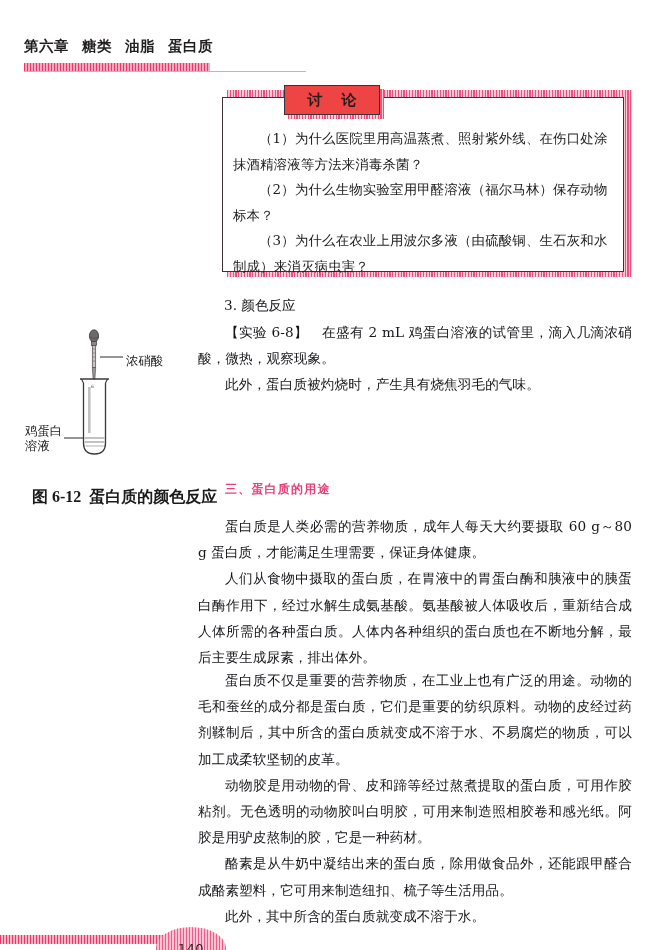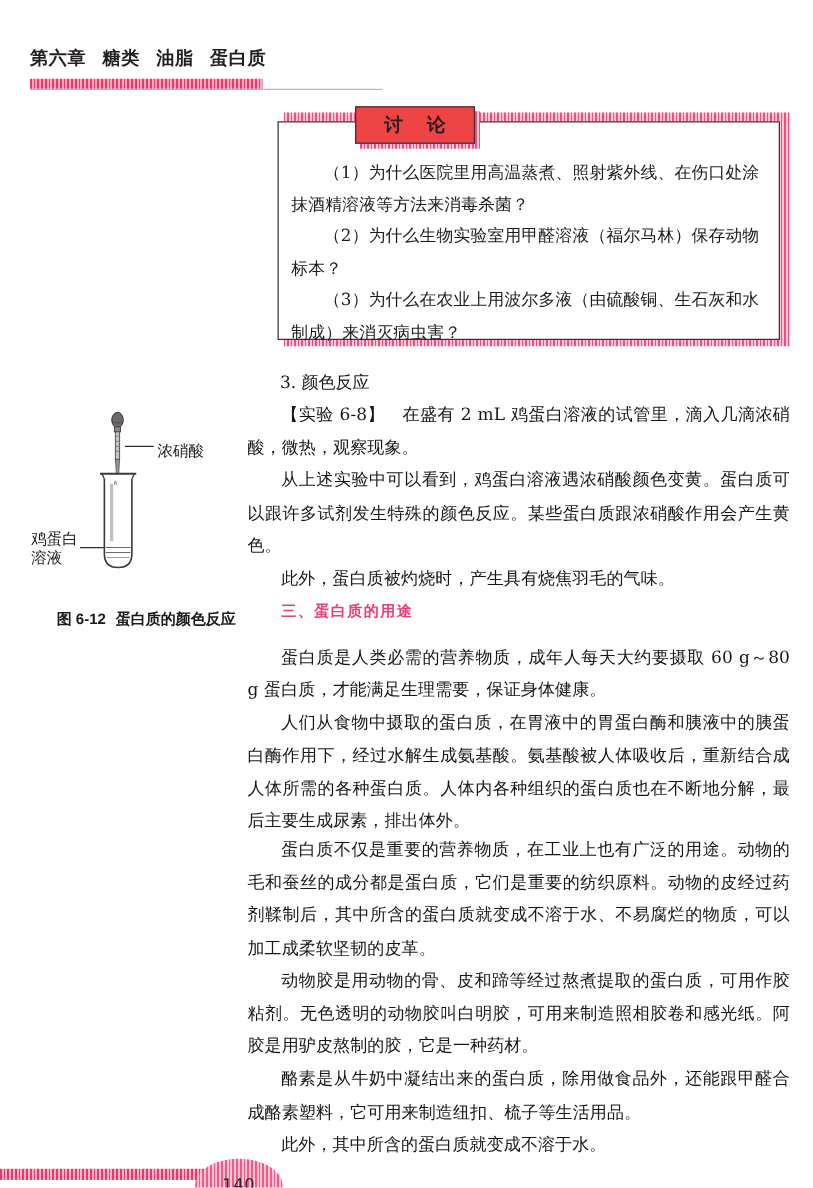--- a/index.html
+++ b/index.html
@@ -174,24 +174,24 @@
     line-height: 15px;
     white-space: nowrap;
   }
   .lbl-acid { left: 104px; top: 26px; }
   .lbl-egg  { left: 3px;  top: 96px; text-align: left; }
   .fig-caption {
     position: absolute;
     left: 10px; top: 160px;
     width: 170px;
     text-align: center;
-    font-size: 12px;
+    font-size: 16px;
     font-weight: bold;
     color: #1d1a1b;
-    font-family: Liberation Sans, sans-serif;
+    font-family: Liberation Serif, serif;
     white-space: nowrap;
   }
   .fig-caption .capnum { margin-right: 8px; font-weight: bold; }
 
   
   .foot-bar {
     position: absolute;
     left: 0; top: 908px;
     width: 178px; height: 9px;
     background-image: repeating-linear-gradient(
@@ -244,21 +244,20 @@
       </div>
     </div>
     <div class="disc-tab-shadow"></div>
     <div class="disc-tab">讨 论</div>
   </div>
 
   <div class="sec-num">3. 颜色反应</div>
 
   <div class="maincol block-a">
     <p class="para">【实验 6-8】　在盛有 2 mL 鸡蛋白溶液的试管里，滴入几滴浓硝酸，微热，观察现象。</p>
-    <p class="para">从上述实验中可以看到，鸡蛋白溶液遇浓硝酸颜色变黄。蛋白质可以跟许多试剂发生特殊的颜色反应。某些蛋白质跟浓硝酸作用会产生黄色。</p>
     <p class="para">此外，蛋白质被灼烧时，产生具有烧焦羽毛的气味。</p>
   </div>
 
   <div class="figure">
     <svg class="tube-svg" width="175" height="160" viewBox="0 0 175 160">
 
       <ellipse cx="72" cy="9" rx="4.6" ry="6.2" fill="#6e6a6b" stroke="#3b3839" stroke-width="0.8"></ellipse>
       <path d="M67.6 10 Q72 13 76.4 10" fill="none" stroke="#4a4647" stroke-width="0.7"></path>
       <rect x="69.6" y="14.5" width="4.8" height="4" fill="#8c8789" stroke="#3b3839" stroke-width="0.7"></rect>
 

